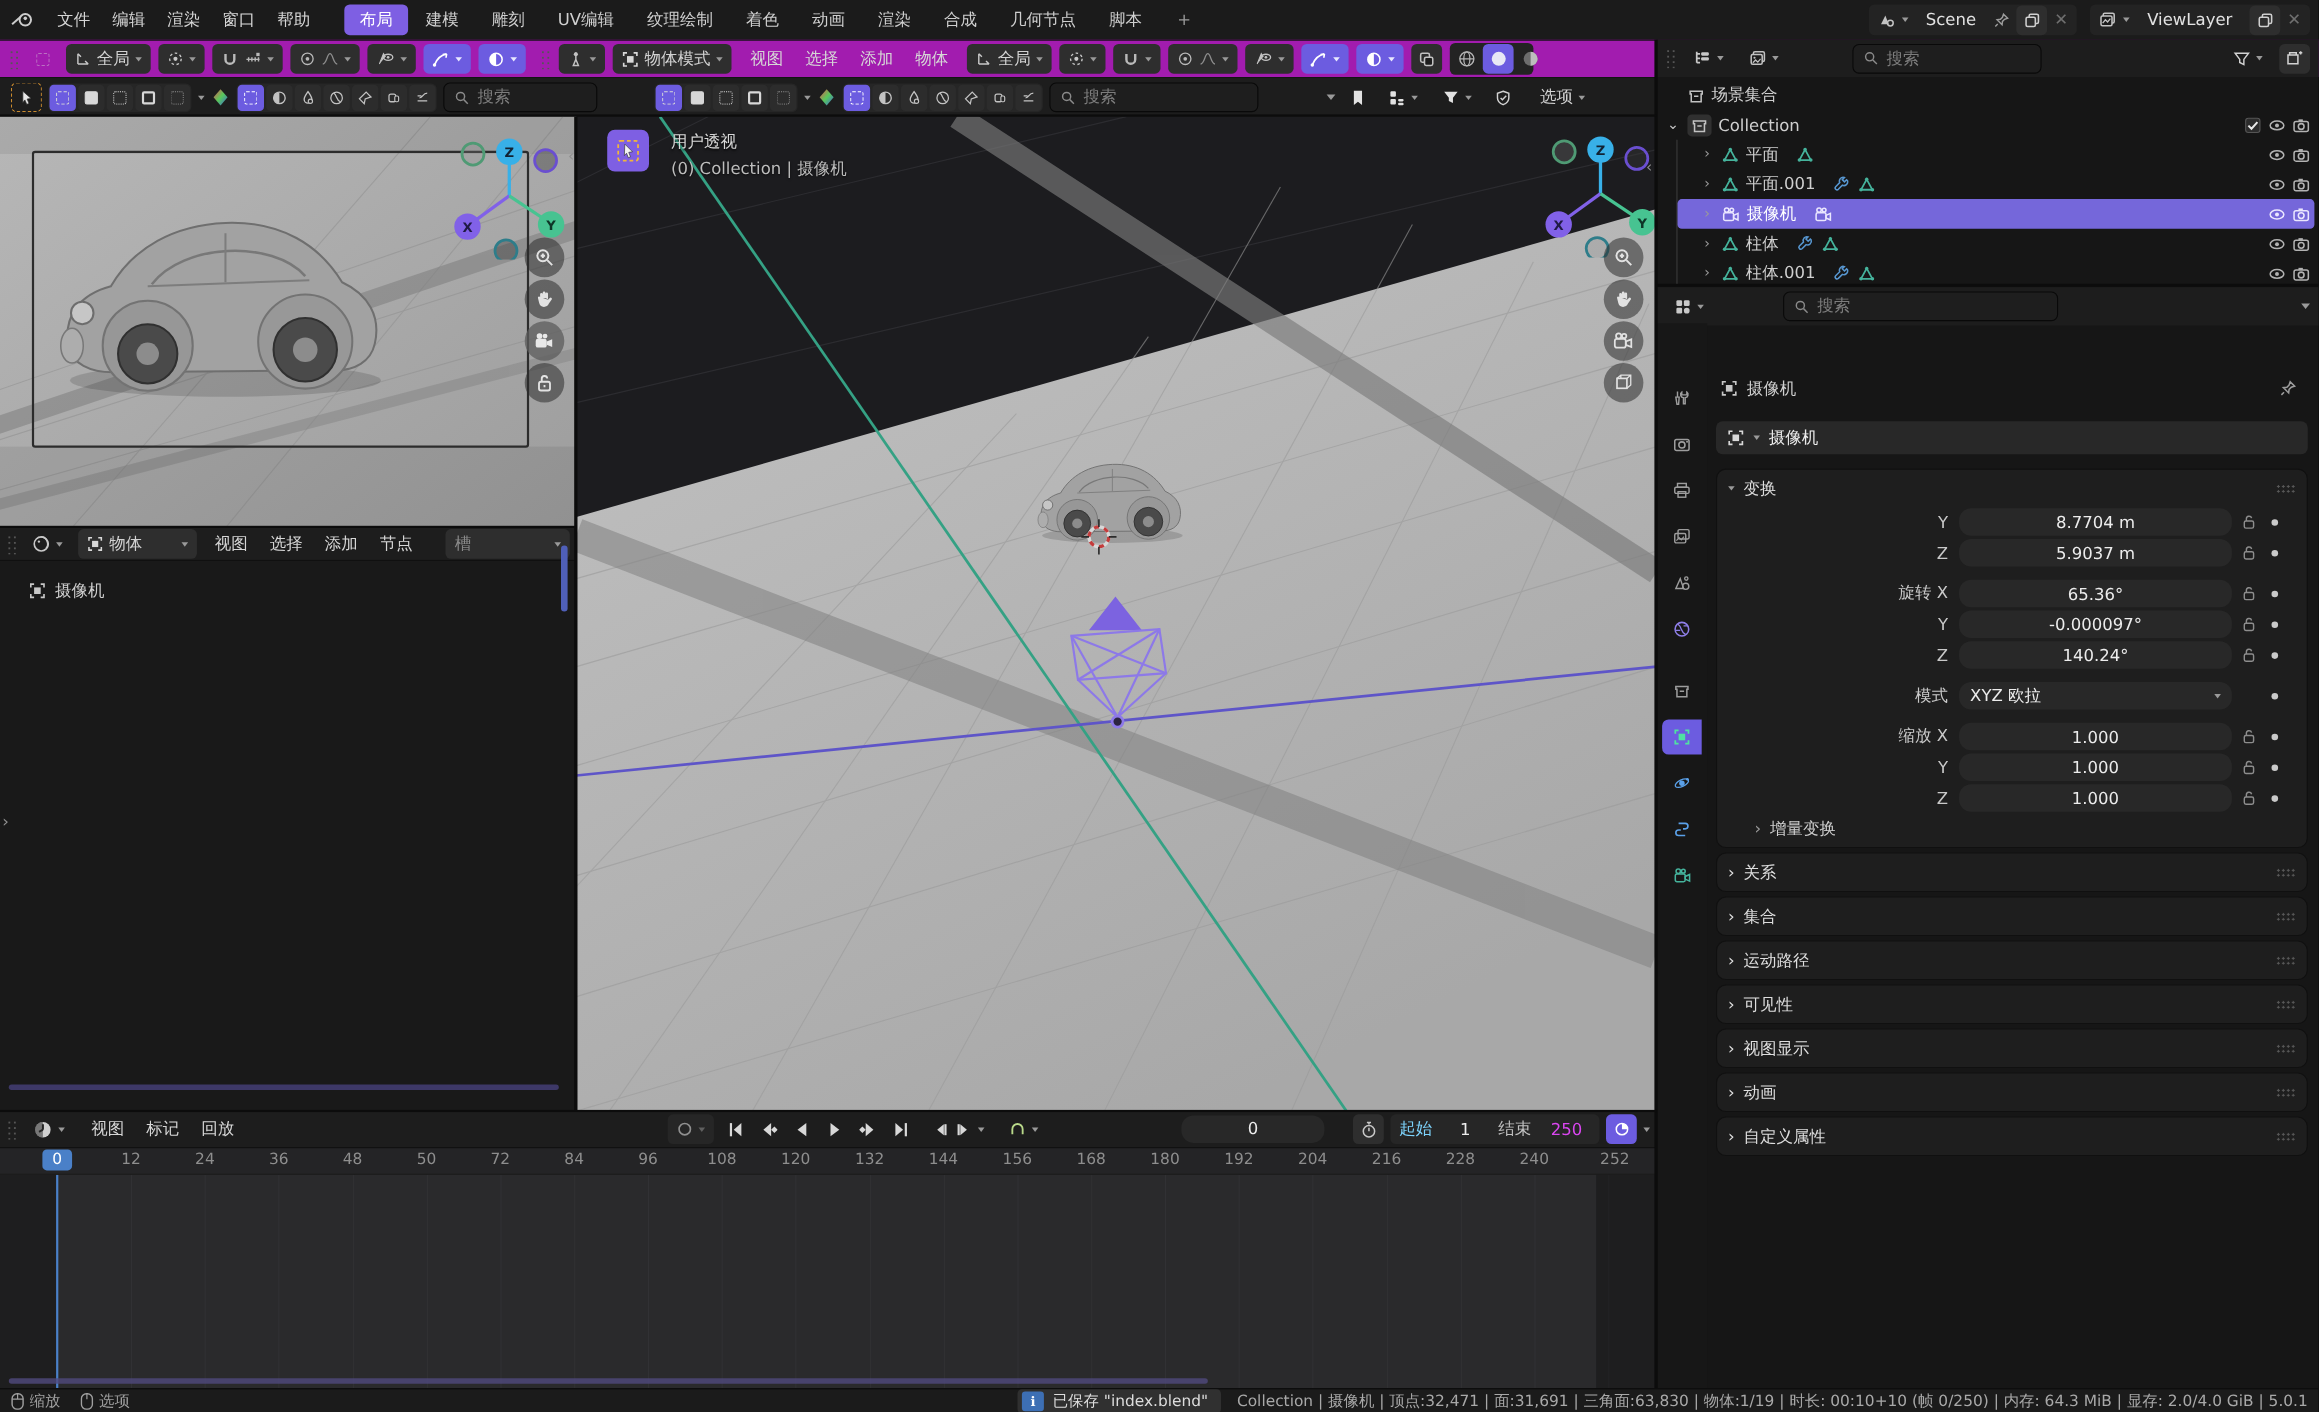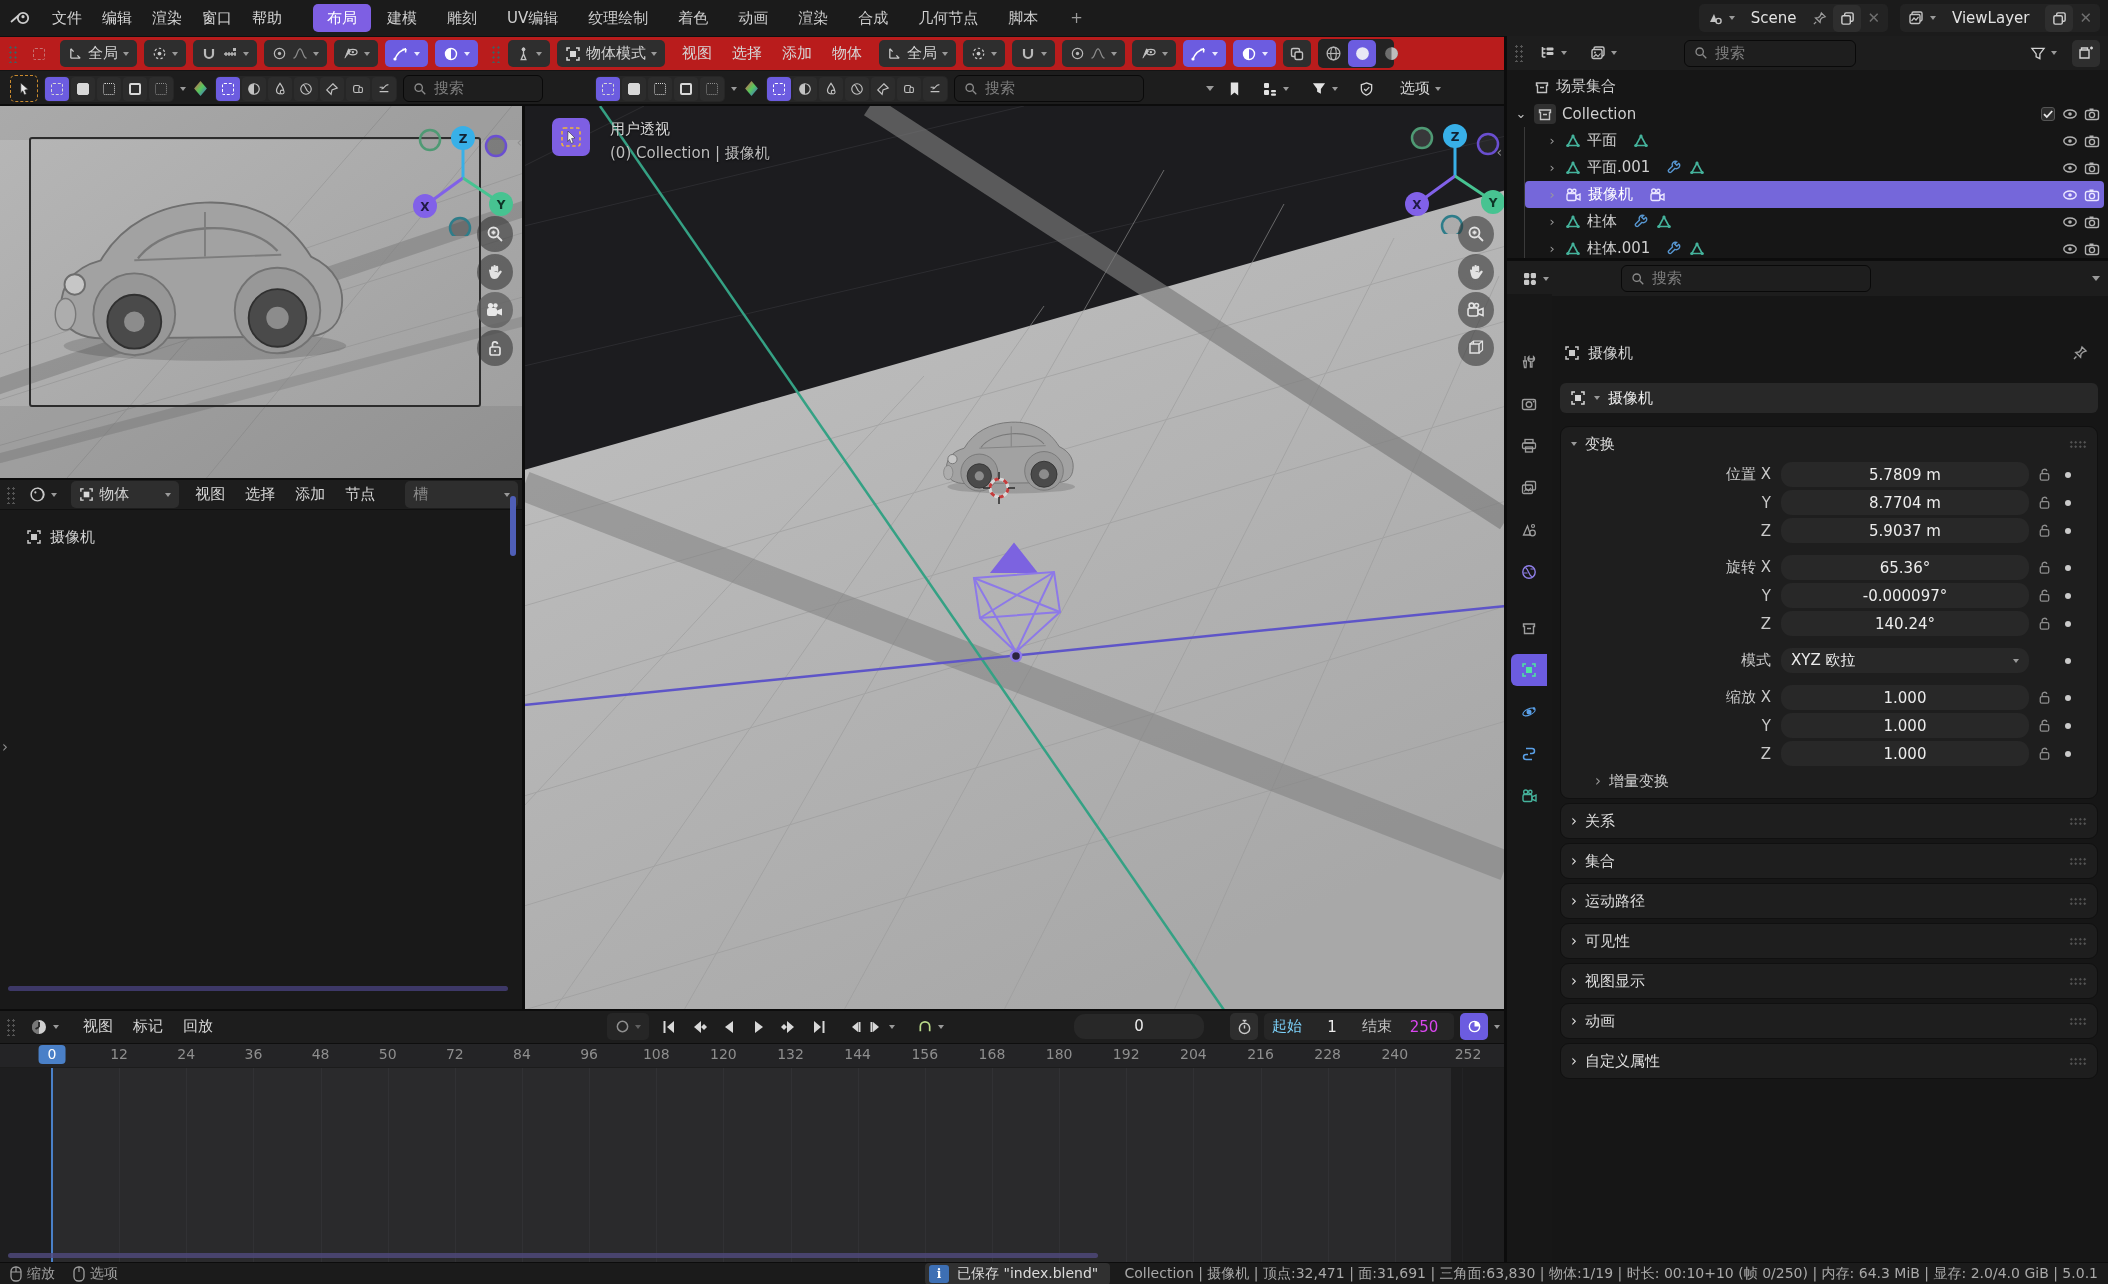--- a/index.html
+++ b/index.html
@@ -37,21 +37,21 @@
             align-items:center; padding:0 8px; gap:2px; }
   #topbar .tab { height:28px; display:inline-flex; align-items:center; padding:0 14px; margin:0 1px;
                  border-radius:5px; color:#cfcfcf; white-space:nowrap; }
   #topbar .tab.active { background:#7e5fe3; color:#fff; }
   #tb-spacer { flex:1; }
   .idblock { display:flex; align-items:center; gap:6px; background:#232323; border-radius:5px;
              height:28px; padding:0 8px; }
   .idblock .name { color:#e2e2e2; padding:0 10px; }
 
   
-  #row2 { left:0; top:36px; width:2108px; height:34px; background:#b91c1c; border-top:1px solid #101010; }
+  #row2 { left:0; top:36px; width:2108px; height:34px; background:#a21caf; border-top:1px solid #101010; }
   #row3 { left:0; top:70px; width:1506px; height:36px; background:#1d1d1d; border-top:1px solid #141414; }
   .selbox { width:24px; height:24px; border-radius:4px; background:#2c2c2c; display:inline-flex;
             align-items:center; justify-content:center; }
   .selbox.on { background:#6c5ce0; }
   .sq { width:12px; height:12px; border:1.6px dashed #d8d8d8; border-radius:2px; }
   .sq.solid { border-style:solid; background:#d8d8d8; }
 
   
   #vp-left { left:0; top:106px; width:524px; height:374px; background:#a9a9a9; overflow:hidden; }
   #shader { left:0; top:480px; width:524px; height:530px; background:#191919; }
@@ -1351,33 +1351,20 @@
       </div>
       <div style="height:12px;"></div>
       <div class="panel">
         <div class="panel-head">
           <i class="chev sm"></i>
           <span>变换</span>
           <span class="dots"></span>
         </div>
         <div id="transform-rows">
             <div class="trow">
-              <span class="lbl">位置 X</span>
-              <span class="val">5.7809 m</span>
-              <span class="lockslot">
-                <svg class="ic" width="15" height="15" viewBox="0 0 16 16">
-                  <rect x="3.5" y="7" width="9" height="7" rx="1.6" fill="none" stroke="currentColor" stroke-width="1.4"></rect>
-                  <path d="M5.5 7 V5 a2.6 2.6 0 0 1 5.1-.7" fill="none" stroke="currentColor" stroke-width="1.4"></path>
-                </svg>
-              </span>
-              <span class="anim">
-                <i></i>
-              </span>
-            </div>
-            <div class="trow">
               <span class="lbl">Y</span>
               <span class="val">8.7704 m</span>
               <span class="lockslot">
                 <svg class="ic" width="15" height="15" viewBox="0 0 16 16">
                   <rect x="3.5" y="7" width="9" height="7" rx="1.6" fill="none" stroke="currentColor" stroke-width="1.4"></rect>
                   <path d="M5.5 7 V5 a2.6 2.6 0 0 1 5.1-.7" fill="none" stroke="currentColor" stroke-width="1.4"></path>
                 </svg>
               </span>
               <span class="anim">
                 <i></i>

